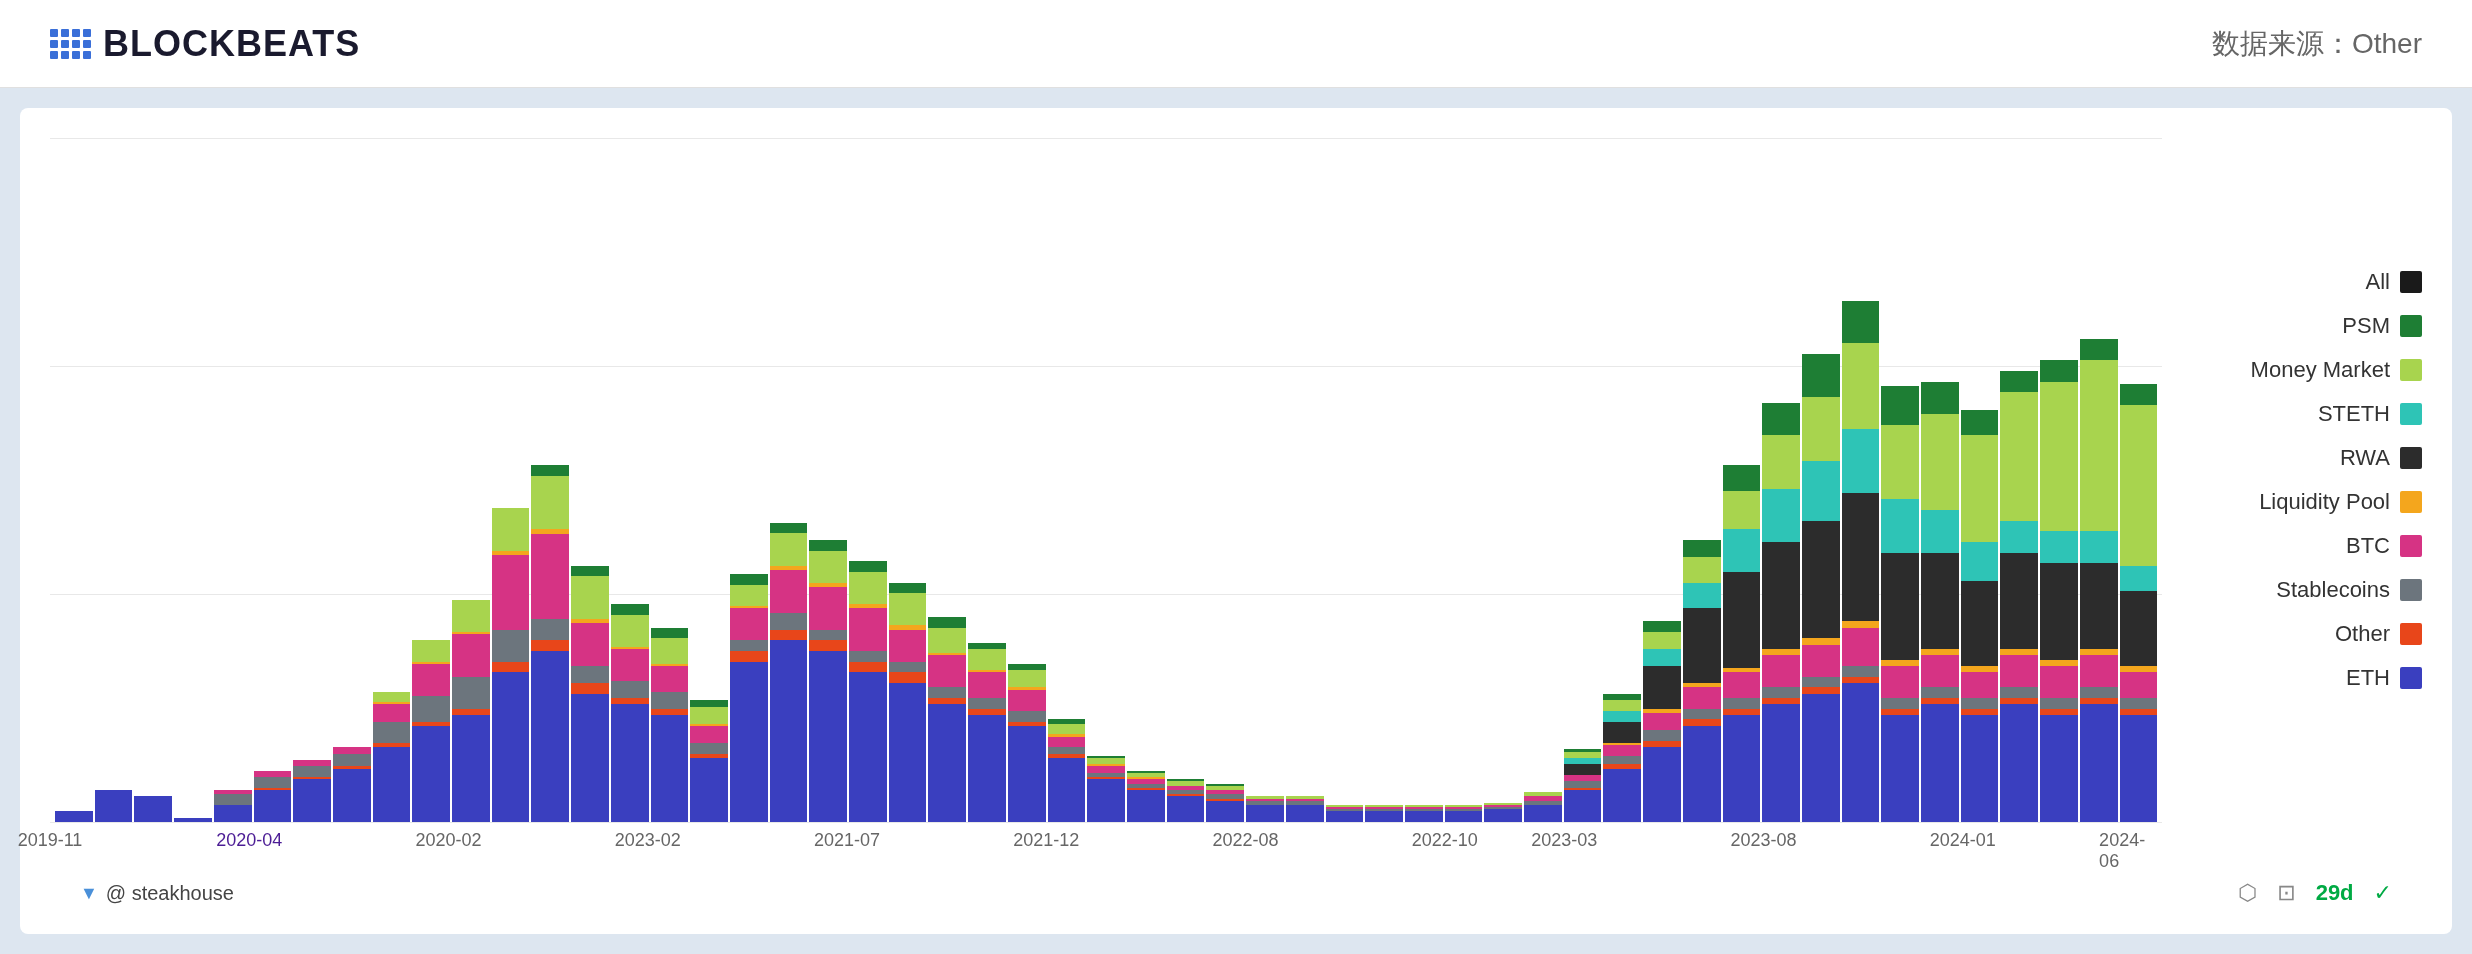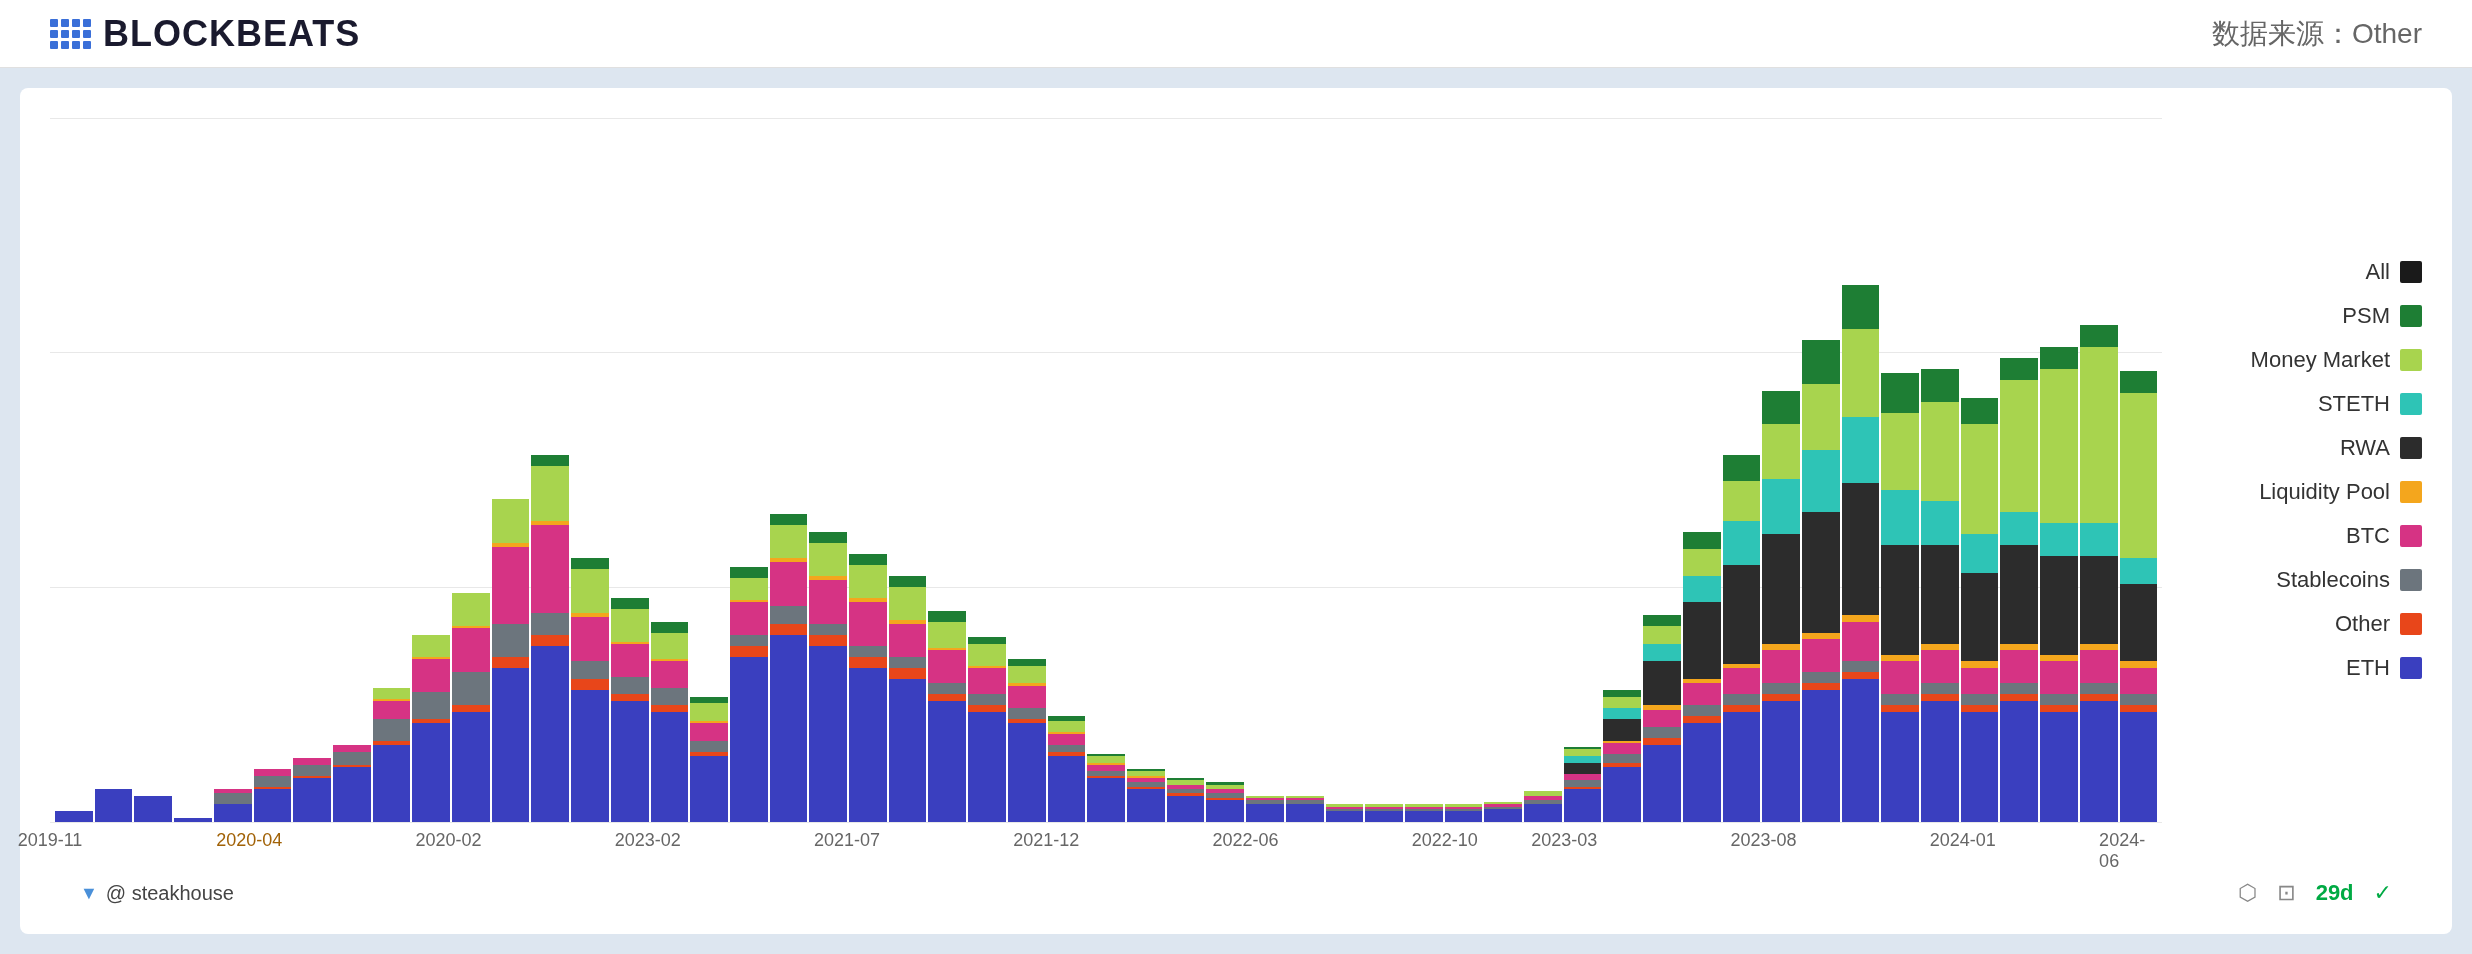--- a/index.html
+++ b/index.html
@@ -12,21 +12,21 @@
     }
     .page {
       width: 2472px;
       height: 954px;
       background: #dde6f0;
       display: flex;
       flex-direction: column;
     }
     .header {
       background: white;
-      height: 68px;
+      height: 88px;
       display: flex;
       align-items: center;
       justify-content: space-between;
       padding: 8px 50px;
       border-bottom: 1px solid #e0e0e0;
     }
     .logo {
       display: flex;
       align-items: center;
       gap: 12px;
@@ -794,26 +794,26 @@
                 <div class="bar-segment" style="height: 17.0732%; background-color: rgb(44, 44, 44);"></div>
                 <div class="bar-segment" style="height: 5.85366%; background-color: rgb(46, 196, 182);"></div>
                 <div class="bar-segment" style="height: 36.5854%; background-color: rgb(168, 212, 78);"></div>
                 <div class="bar-segment" style="height: 4.87805%; background-color: rgb(30, 126, 52);"></div>
               </div>
             </div>
           </div>
 
         <div class="x-axis" id="x-axis">
             <div style="position: absolute; left: 0%; transform: translateX(-50%); font-size: 18px; color: rgb(102, 102, 102);">2019-11</div>
-            <div style="position: absolute; left: 9.43396%; transform: translateX(-50%); font-size: 18px; color: #a16207;">2020-04</div>
+            <div style="position: absolute; left: 9.43396%; transform: translateX(-50%); font-size: 18px; color: #4c1d95;">2020-04</div>
             <div style="position: absolute; left: 18.8679%; transform: translateX(-50%); font-size: 18px; color: rgb(102, 102, 102);">2020-02</div>
             <div style="position: absolute; left: 28.3019%; transform: translateX(-50%); font-size: 18px; color: rgb(102, 102, 102);">2023-02</div>
             <div style="position: absolute; left: 37.7358%; transform: translateX(-50%); font-size: 18px; color: rgb(102, 102, 102);">2021-07</div>
             <div style="position: absolute; left: 47.1698%; transform: translateX(-50%); font-size: 18px; color: rgb(102, 102, 102);">2021-12</div>
-            <div style="position: absolute; left: 56.6038%; transform: translateX(-50%); font-size: 18px; color: rgb(102, 102, 102);">2022-06</div>
+            <div style="position: absolute; left: 56.6038%; transform: translateX(-50%); font-size: 18px; color: rgb(102, 102, 102);">2022-08</div>
             <div style="position: absolute; left: 66.0377%; transform: translateX(-50%); font-size: 18px; color: rgb(102, 102, 102);">2022-10</div>
             <div style="position: absolute; left: 71.6981%; transform: translateX(-50%); font-size: 18px; color: rgb(102, 102, 102);">2023-03</div>
             <div style="position: absolute; left: 81.1321%; transform: translateX(-50%); font-size: 18px; color: rgb(102, 102, 102);">2023-08</div>
             <div style="position: absolute; left: 90.566%; transform: translateX(-50%); font-size: 18px; color: rgb(102, 102, 102);">2024-01</div>
             <div style="position: absolute; left: 98.1132%; transform: translateX(-50%); font-size: 18px; color: rgb(102, 102, 102);">2024-06</div>
           </div>
 
         <div class="legend" id="legend-container">
             <div class="legend-item">
               <span class="legend-label">All</span>

